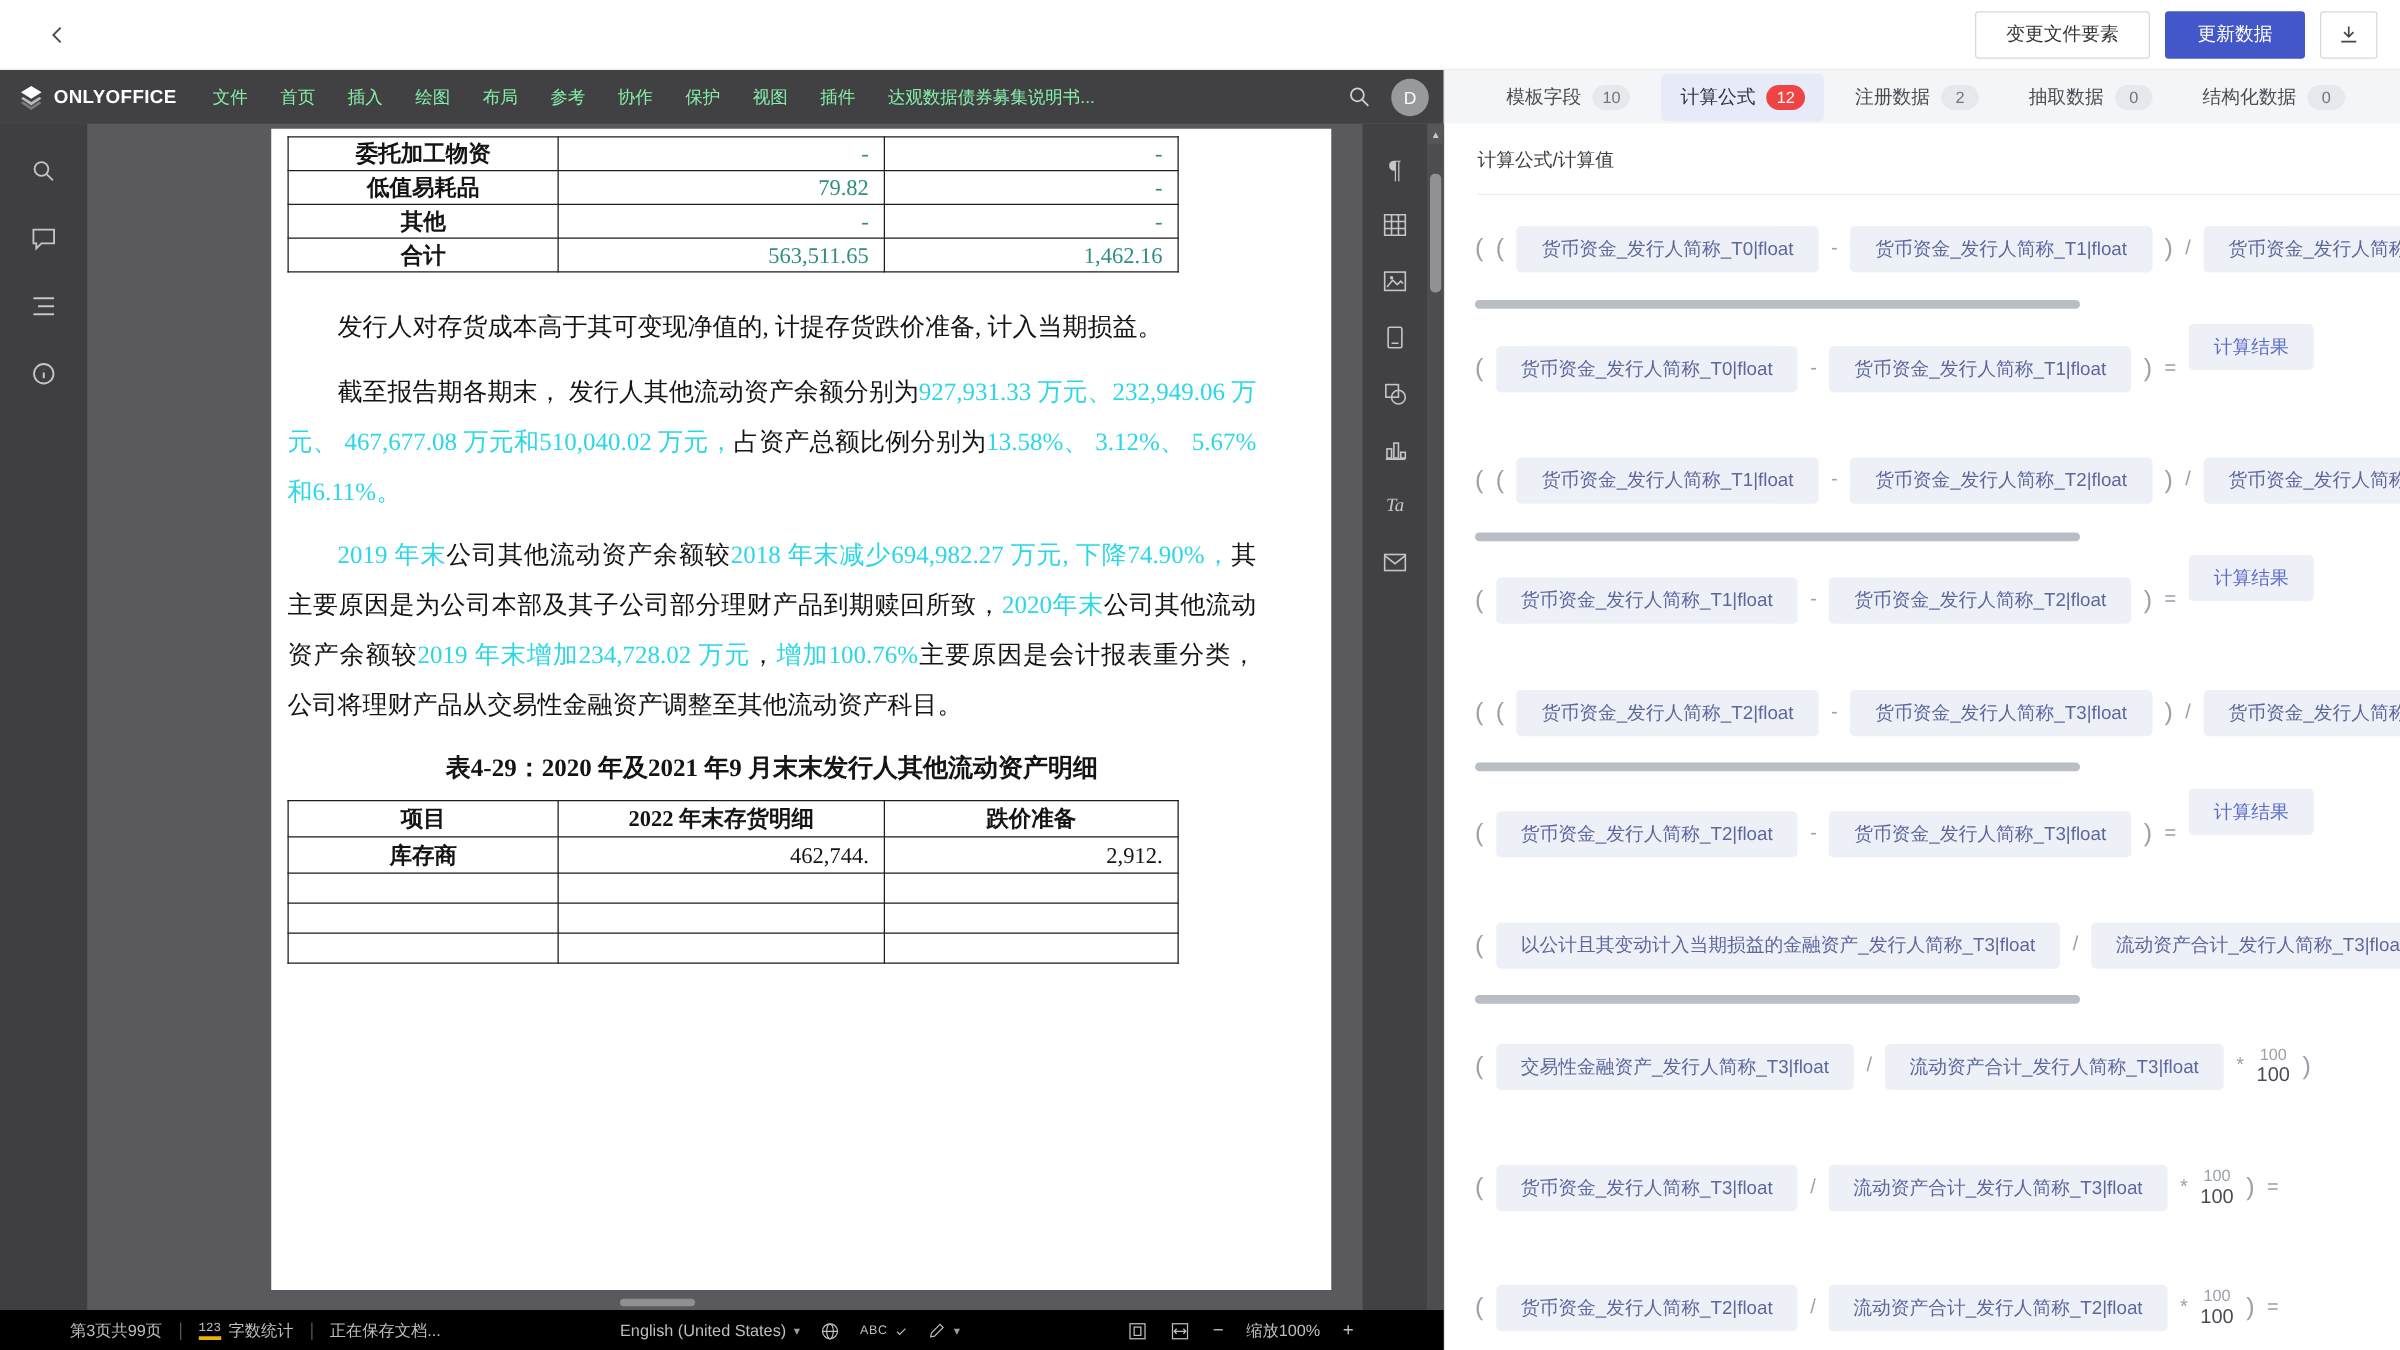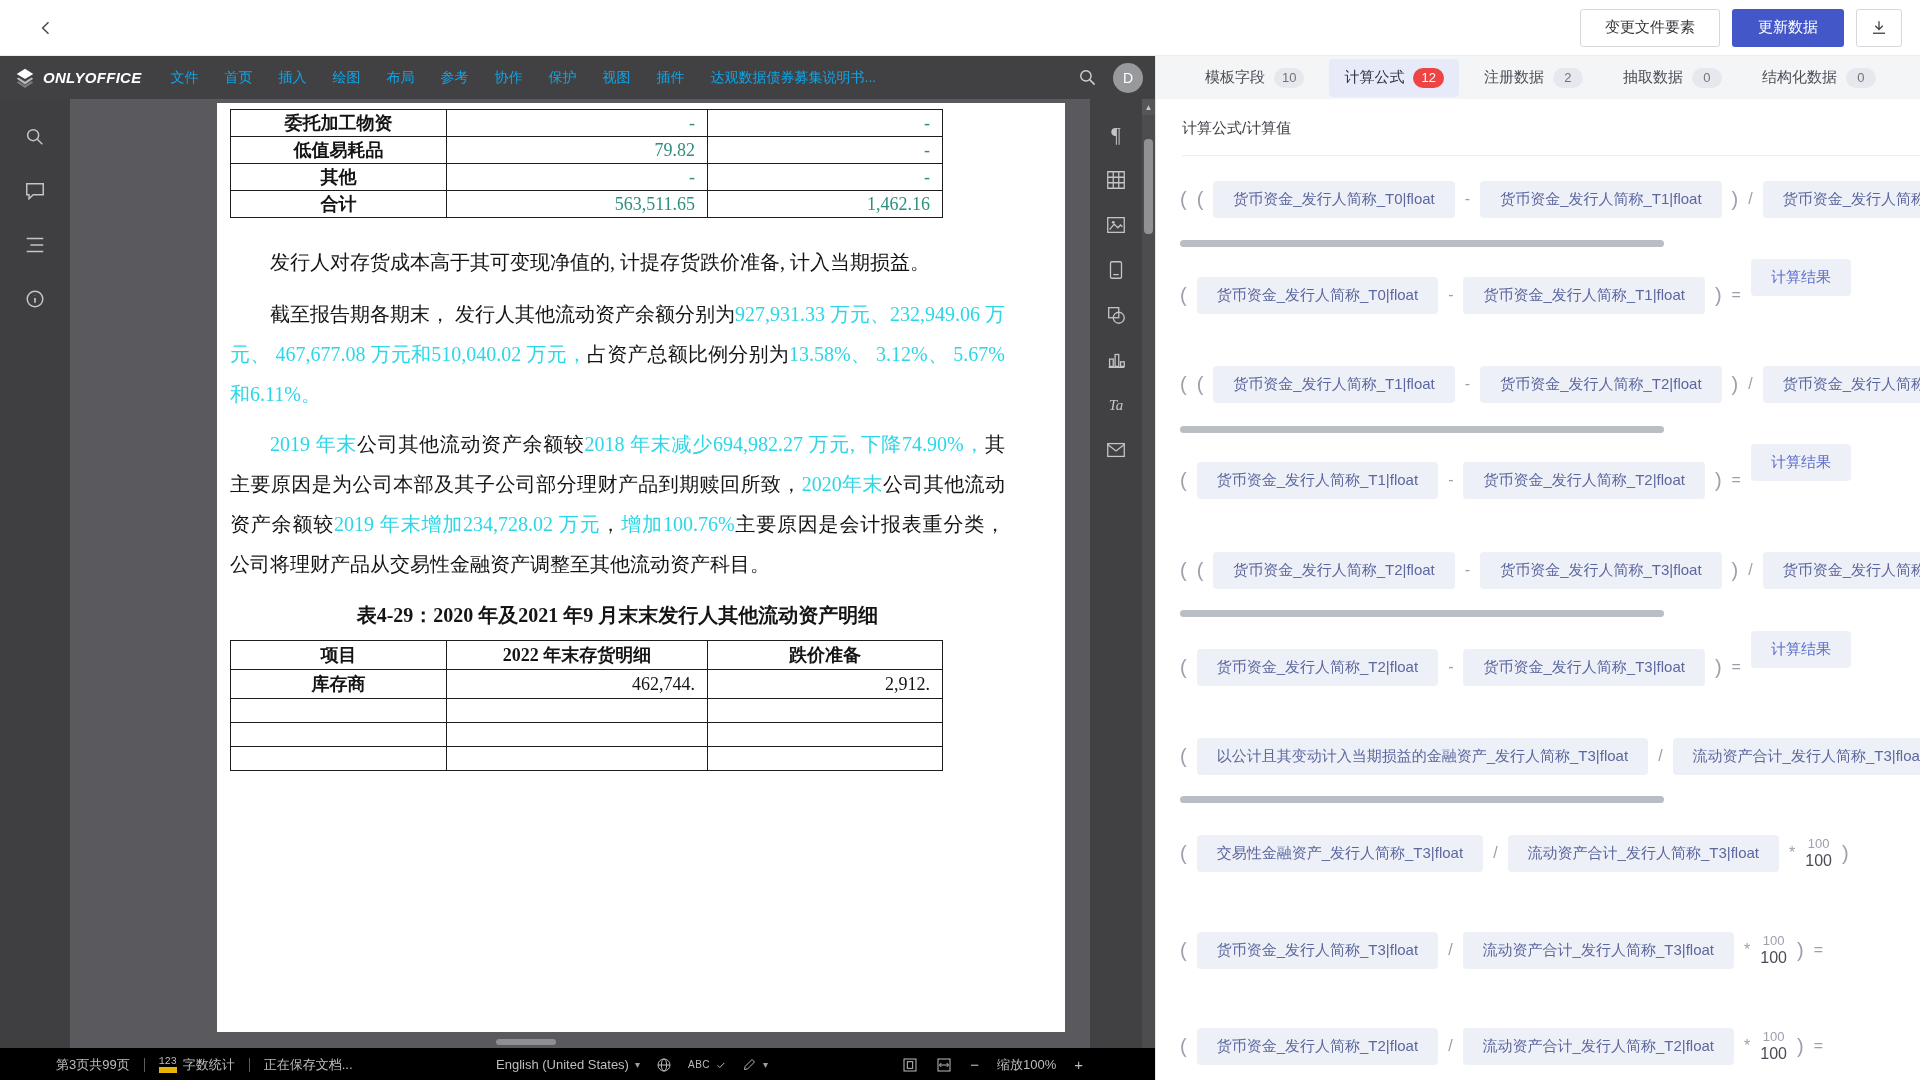--- a/index.html
+++ b/index.html
@@ -13,24 +13,24 @@
                font-size:15px;color:#33353a;display:flex;align-items:center;}
   .btn-primary{height:38px;padding:0 26px;border:none;border-radius:3px;background:#4357c9;color:#fff;
                font-size:15px;display:flex;align-items:center;}
   .btn-icon{width:46px;height:38px;border:1px solid #d6d8dd;border-radius:3px;background:#fff;
             display:flex;align-items:center;justify-content:center;}
   
   .main{display:flex;height:1025px;}
   .editor{width:1155px;display:flex;flex-direction:column;background:#59595c;}
   
   .toolbar{height:43px;background:#414143;display:flex;align-items:center;flex:none;}
-  .logo{display:flex;align-items:center;gap:7px;padding:0 16px 0 14px;font-style:italic;}
+  .logo{display:flex;align-items:center;gap:7px;padding:0 16px 0 14px;}
   .logo-text{color:#fff;font-weight:bold;font-size:15px;letter-spacing:.3px;}
   .menu{display:flex;}
-  .menu-item{padding:0 13px;font-size:14px;color:#0ea5e9;line-height:43px;white-space:nowrap;cursor:pointer;}
+  .menu-item{padding:0 13px;font-size:14px;color:#86efac;line-height:43px;white-space:nowrap;cursor:pointer;}
   .toolbar-right{margin-left:auto;display:flex;align-items:center;gap:16px;padding-right:12px;}
   .avatar{width:30px;height:30px;border-radius:50%;background:#97999d;color:#fff;display:flex;
           align-items:center;justify-content:center;font-size:14px;}
   
   .workspace{position:relative;flex:1;}
   .left-rail{position:absolute;left:0;top:0;bottom:0;width:70px;background:#3f3f41;
              display:flex;flex-direction:column;align-items:center;padding-top:24px;gap:26px;}
   .rail-btn{width:28px;height:28px;display:flex;align-items:center;justify-content:center;cursor:pointer;}
   .canvas{position:absolute;left:70px;right:0;top:0;bottom:0;background:#5a5a5e;overflow:hidden;}
   .right-rail{position:absolute;left:1020px;width:52px;top:0;bottom:0;background:#414143;
@@ -57,21 +57,21 @@
   .seg-c{color:#2bd7e6;}
   .doc-caption{font-size:20px;font-weight:700;text-align:center;margin-top:16px;line-height:30px;} .sp-p1{margin-top:24px;} .sp-p2{margin-top:12px;}
   .sp-p3{margin-top:12px;} .sp-p4{margin-top:10px;} .sp-t2{margin-top:10px;}
   
   .statusbar{height:33px;background:#000000;flex:none;display:flex;align-items:center;position:relative;
              color:#bdbec2;font-size:13px;}
   .sb-left{display:flex;align-items:center;gap:14px;margin-left:56px;}
   .sb-div{width:1px;height:14px;background:#5b5b5d;}
   .sb-center{position:absolute;left:496px;top:0;bottom:0;display:flex;align-items:center;gap:16px;}
   .sb-right{margin-left:auto;display:flex;align-items:center;gap:18px;padding-right:72px;}
-  .wc-icon{font-family:"Liberation Mono",monospace;font-size:10px;border-bottom:6px solid #eab308;line-height:11px;}
+  .wc-icon{font-family:"Liberation Mono",monospace;font-size:10px;border-bottom:3px solid #eab308;line-height:11px;}
   .caret{font-size:10px;color:#9d9ea2;}
   .sb-item{display:flex;align-items:center;gap:6px;cursor:pointer;}
   .zoom-ctl{cursor:pointer;font-size:15px;}
   
   .panel{flex:1;background:#fff;border-left:1px solid #e2e4e8;display:flex;flex-direction:column;overflow:hidden;}
   .tabs{height:43px;background:#f4f5f7;display:flex;align-items:center;padding-left:34px;gap:10px;flex:none;}
   .tab{display:flex;align-items:center;gap:9px;padding:9px 15px;border-radius:4px;font-size:15px;
        color:#4a4d55;cursor:pointer;white-space:nowrap;}
   .tab.active{background:#e7eaf8;color:#2f3340;}
   .tab-badge{min-width:14px;height:20px;border-radius:10px;background:#e6e8ee;color:#737373;font-size:13px;

